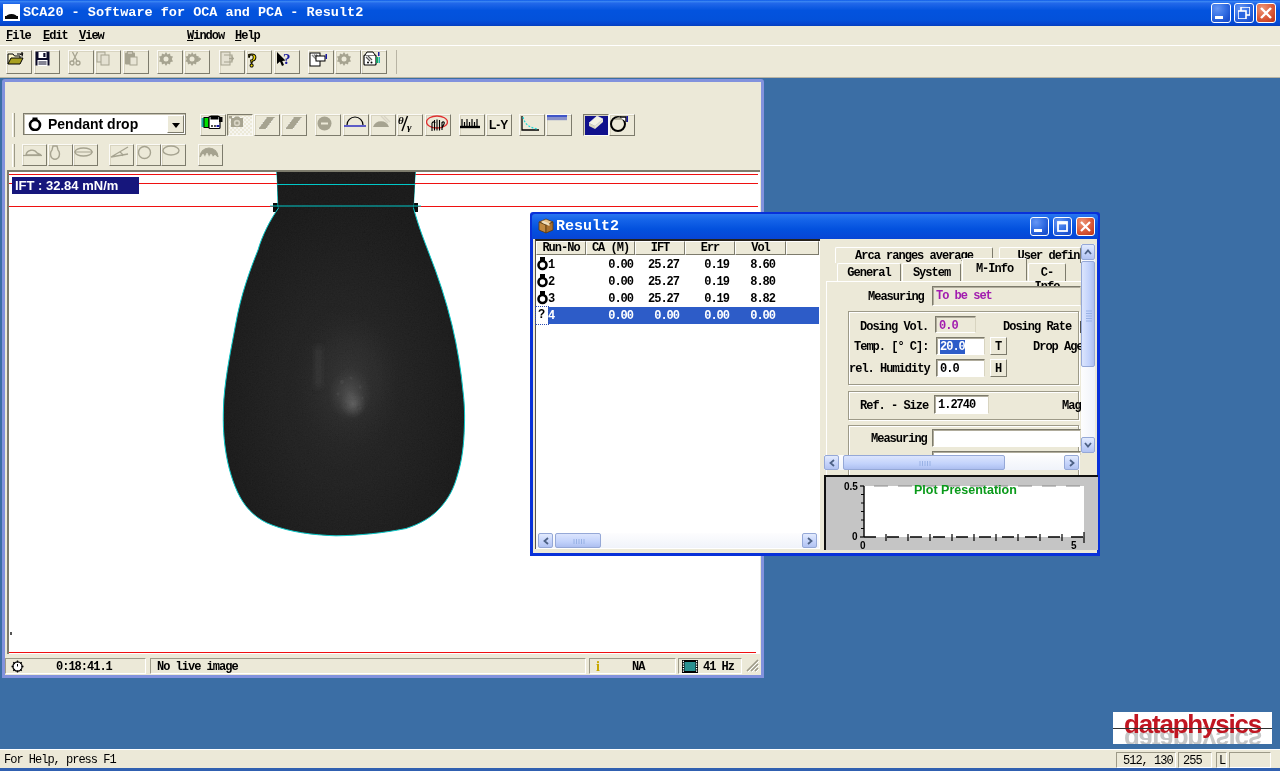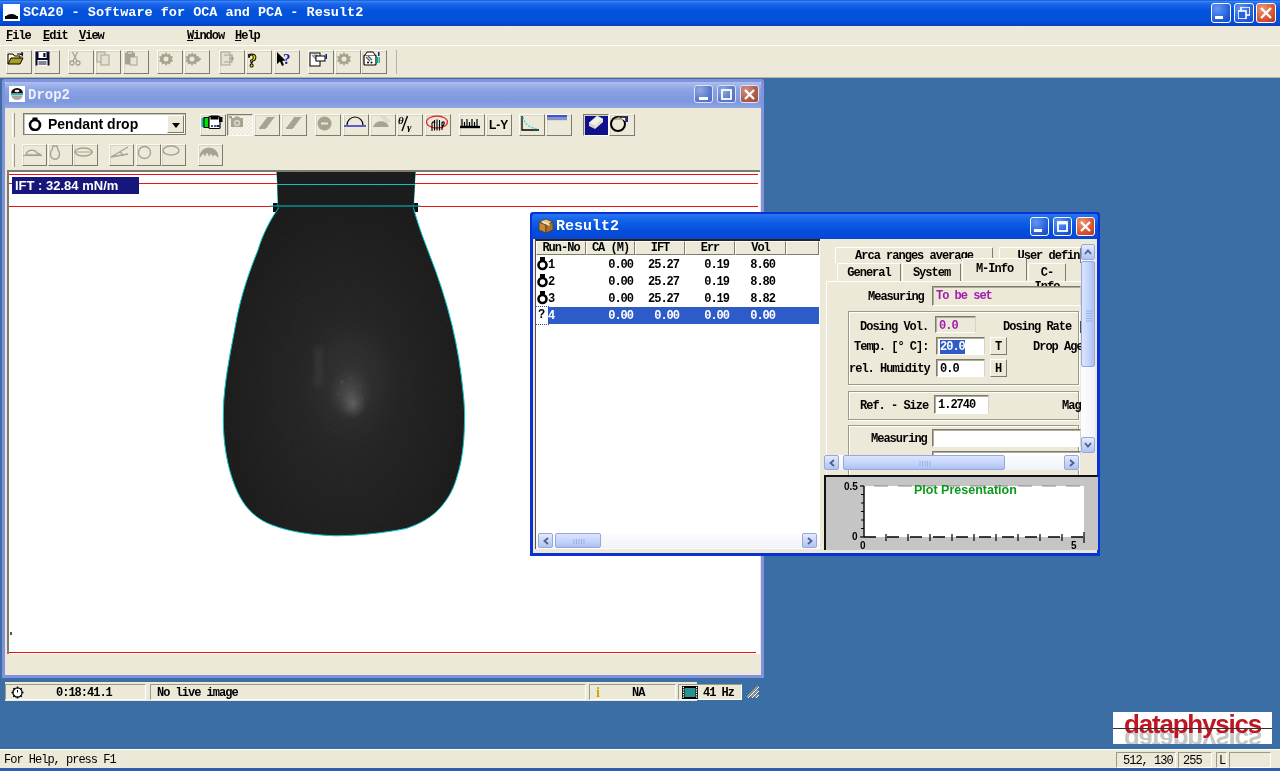--- a/index.html
+++ b/index.html
@@ -35,21 +35,21 @@
 #d2tb1{position:absolute;left:0;top:26px;width:756px;height:33px;background:#ece9d8;}
 #d2tb1 .tbtn{top:6px;width:26px;height:22px;}
 #d2tb2{position:absolute;left:0;top:59px;width:756px;height:29px;background:#ece9d8;}
 #d2tb2 .tbtn{top:3px;width:25px;height:22px;}
 #dropdown{position:absolute;left:18px;top:5px;width:163px;height:22px;background:#fff;border:1px solid #7d7b6c;box-shadow:inset 1px 1px 0 #c8c4b4;}
 #d2img{position:absolute;left:2px;top:88px;width:753px;height:484px;background:#fff;
  border-top:2px solid #7d7b6c;border-left:2px solid #7d7b6c;}
 .redline{position:absolute;height:1px;background:#ef1010;}
 #iftlab{position:absolute;left:3px;top:5px;width:127px;height:17px;background:#16167c;color:#fff;
  font-family:"Liberation Sans",sans-serif;font-weight:bold;font-size:13px;line-height:17px;padding-left:3px;}
-#d2status{position:absolute;left:0;top:600px;width:692px;height:19px;background:#ece9d8;font-size:12px;font-weight:bold;}
+#d2status{position:absolute;left:0;top:574px;width:692px;height:19px;background:#ece9d8;font-size:12px;font-weight:bold;}
 .sbcell{position:absolute;top:2px;height:16px;border:1px solid;border-color:#9d9a88 #fff #fff #9d9a88;background:#ece9d8;letter-spacing:-1px;}
 
 #result2{position:absolute;left:530px;top:212px;width:570px;height:344px;
  background:#ece9d8;border:3px solid #0831d9;border-radius:3px 3px 0 0;}
 #r2title{position:absolute;left:-1px;top:-1px;width:566px;height:25px;
  background:linear-gradient(180deg,#2a77ef 0%,#1463e8 25%,#0351de 60%,#0845d5 100%);border-radius:3px 3px 0 0;padding-left:16px;}
 #r2title .rtext{position:absolute;left:24px;top:4px;color:#fff;font-weight:bold;font-size:15px;}
 .capbtn3{position:absolute;top:3px;width:19px;height:19px;border-radius:3px;border:1px solid #fff;
  background:radial-gradient(circle at 30% 25%,#6696f4 0%,#3570e4 45%,#1b51cf 80%);}
 .capbtn3.close{background:radial-gradient(circle at 30% 25%,#ec9677 0%,#dd5f3d 50%,#c23a1d 90%);}
@@ -217,45 +217,20 @@
         <rect x="16.5" y="6" width="1.5" height="6" fill="#20b8b0"></rect>
         <rect x="16" y="1" width="1.5" height="4" fill="#1a1aa0"></rect>
         <circle cx="6" cy="11.5" r="1" fill="#000"></circle>
         <circle cx="9.5" cy="11.5" r="1" fill="#000"></circle>
       </svg>
     </div>
   <div class="tsep" style="left:396px;"></div>
 </div>
 
 <div id="drop2">
-  <div id="d2title">
-    <svg style="left:4px;top:4px;" width="16" height="16" viewBox="0 0 16 16">
-        <rect width="16" height="16" fill="#fff"></rect>
-        <path d="M2 7.5 a6 5.5 0 0 1 12 0 z" fill="#0a0a0a"></path>
-        <path d="M2.5 9.5 a5.5 4.5 0 0 0 11 0 z" fill="#a8a8a8"></path>
-        <rect x="2" y="7.8" width="12" height="1.4" fill="#2ab8b0"></rect>
-        <ellipse cx="8" cy="5" rx="2.5" ry="1.2" fill="#fff" opacity="0.9"></ellipse>
-      </svg>
-    <div class="dtext">Drop2</div>
-    <div class="capbtn2" style="left:689px;">
-        <svg width="9" height="3" viewBox="0 0 9 3" style="left:4px;top:11px;">
-          <rect width="9" height="3" fill="#fff"></rect>
-        </svg>
-      </div>
-    <div class="capbtn2" style="left:712px;">
-        <svg width="11" height="11" viewBox="0 0 11 11" style="left:3px;top:3px;">
-          <rect x="1" y="1" width="9" height="9" fill="none" stroke="#fff" stroke-width="1.8"></rect>
-        </svg>
-      </div>
-    <div class="capbtn2 close" style="left:735px;">
-        <svg width="11" height="11" viewBox="0 0 11 11" style="left:3px;top:3px;">
-          <path d="M1 1 L10 10 M10 1 L1 10" stroke="#fff" stroke-width="2.2"></path>
-        </svg>
-      </div>
-  </div>
   <div id="d2tb1">
     <div style="position:absolute;left:7px;top:5px;width:3px;height:24px;border-left:1px solid #fff;border-right:1px solid #9d9a88;"></div>
     <div id="dropdown">
       <svg style="left:4px;top:3px;" width="14" height="14" viewBox="0 0 14 14">
           <rect x="4.5" y="0.5" width="5" height="3" fill="#000"></rect>
           <circle cx="7" cy="8" r="5" fill="none" stroke="#000" stroke-width="2.6"></circle>
         </svg>
       <span style="position:absolute;left:24px;top:2px;font-family:'Liberation Sans',sans-serif;font-weight:bold;font-size:14px;">Pendant drop</span>
       <div style="position:absolute;right:1px;top:1px;width:17px;height:18px;background:#ece9d8;border:1px solid #7d7b6c;border-top-color:#fff;border-left-color:#fff;">
           <svg style="left:4px;top:7px;" width="8" height="5" viewBox="0 0 8 5">

